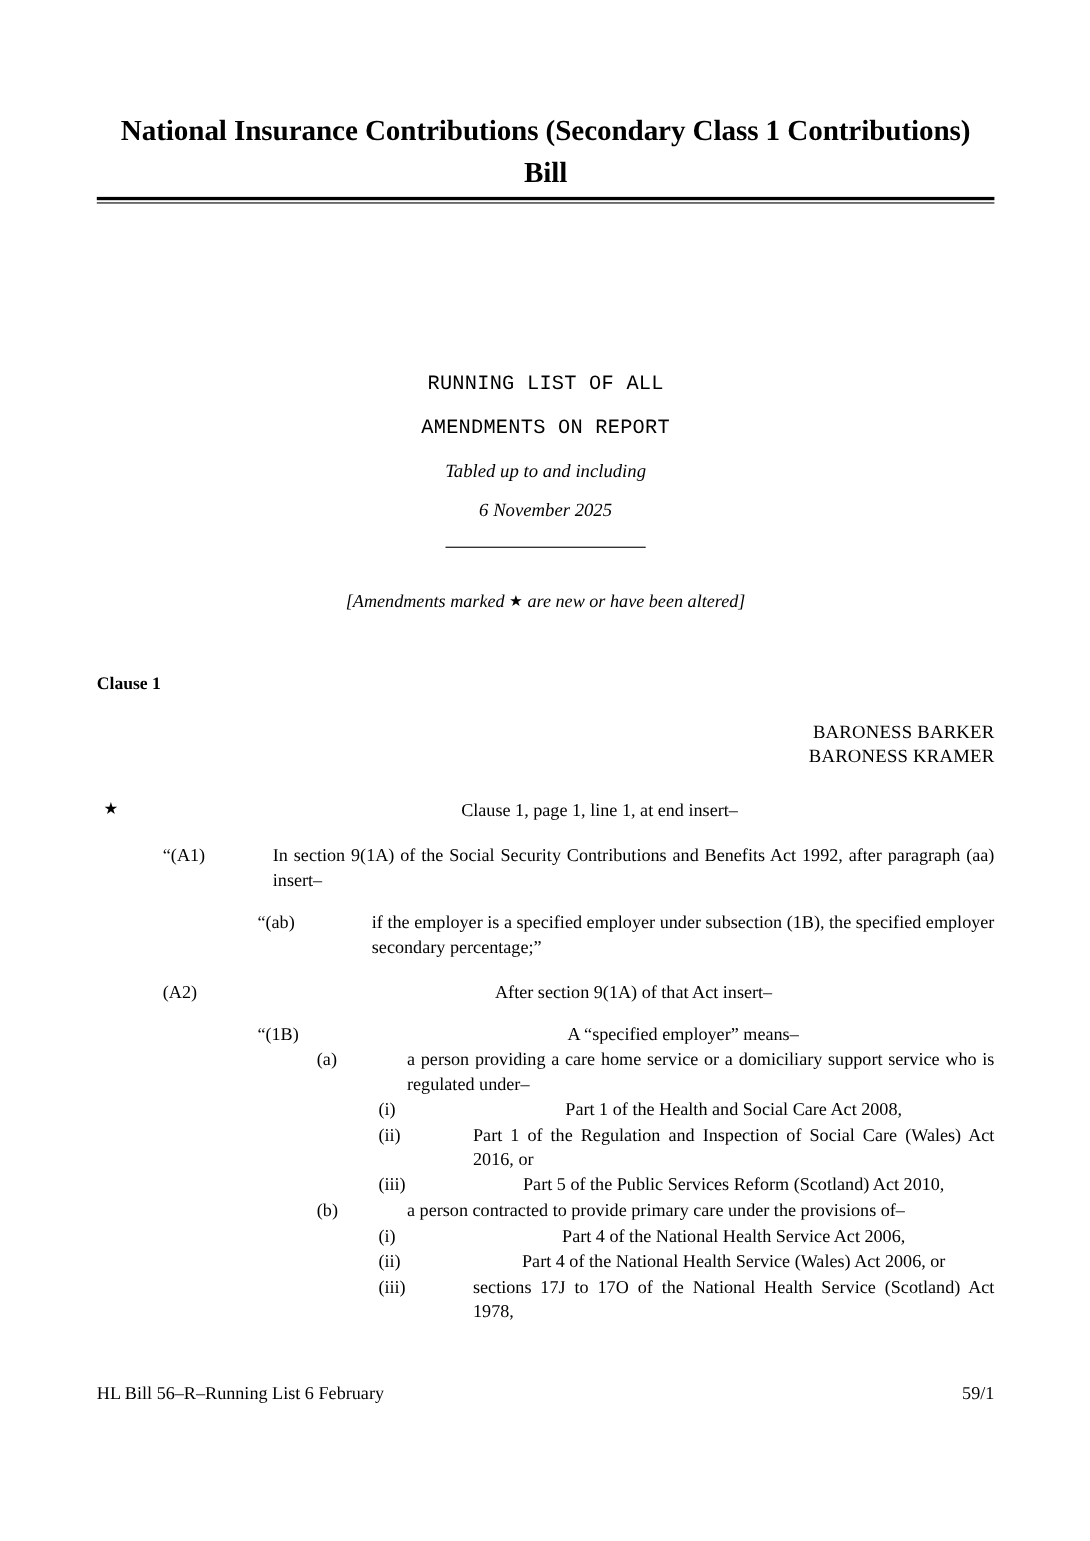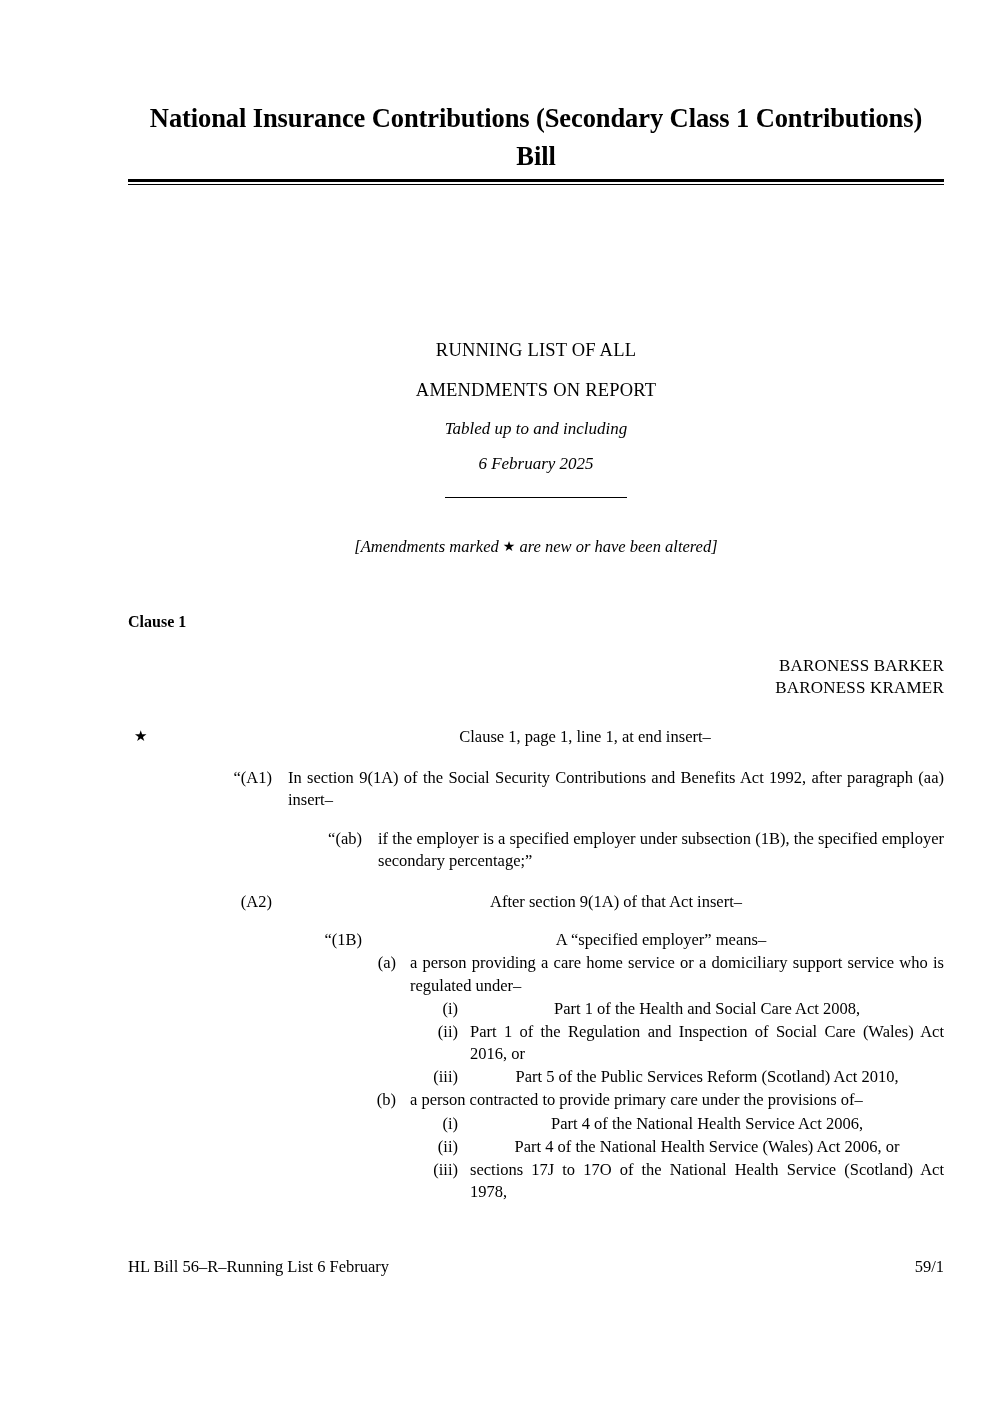--- a/index.html
+++ b/index.html
@@ -14,21 +14,20 @@
     font-family: "Liberation Serif", "DejaVu Serif", serif;
     color: #000000;
     overflow: hidden;
   }
 
   .page {
     position: absolute;
     left: 0; top: 0;
     width: 845px;
     height: 1401px;
-    margin-left: 40px;
   }
 
   
   .title-block {
     position: absolute;
     left: 88px;
     top: 100px;
     width: 816px;
   }
   .doc-title {
@@ -56,20 +55,21 @@
     left: 88px;
     top: 341px;
     width: 816px;
     text-align: center;
   }
   .head-line {
     font-size: 18.5px;
     line-height: 1.0;
     margin: 0 0 21px 0;
     letter-spacing: 0.2px;
+    font-family: Liberation Mono, monospace;
   }
   .head-ital {
     font-size: 17px;
     font-style: italic;
     line-height: 1.0;
     margin: 0 0 18px 0;
   }
   .head-ital.last { margin-bottom: 0; }
 
   .rule-short {
@@ -142,21 +142,21 @@
     text-align: center;
   }
 
   
   .row {
     position: relative;
   }
   .row > .lbl {
     position: absolute;
     top: 0;
-    text-align: right;
+    text-align: left;
   }
   .row > .txt {
     text-align: justify;
     text-justify: inter-word;
   }
   .row > .txt.nojust { text-align: center; }
 
   
   .lvl1 > .lbl { left: 60px; width: 84px; }
   .lvl1 > .txt { margin-left: 160px; }
@@ -200,21 +200,21 @@
 
   <div class="title-block">
     <h1 class="doc-title">National Insurance Contributions (Secondary Class 1 Contributions) Bill</h1>
   </div>
   <div class="rule-double"></div>
 
   <div class="head-block">
     <div class="head-line">RUNNING LIST OF ALL</div>
     <div class="head-line">AMENDMENTS ON REPORT</div>
     <div class="head-ital">Tabled up to and including</div>
-    <div class="head-ital last">6 February 2025</div>
+    <div class="head-ital last">6 November 2025</div>
   </div>
 
   <div class="rule-short"></div>
 
   <div class="note-line"><span>[Amendments marked </span><span class="star">★</span><span> are new or have been altered]</span></div>
 
   <div class="clause-heading">Clause 1</div>
   <div class="sponsors">
     <div class="sponsor">BARONESS BARKER</div>
     <div class="sponsor">BARONESS KRAMER</div>

